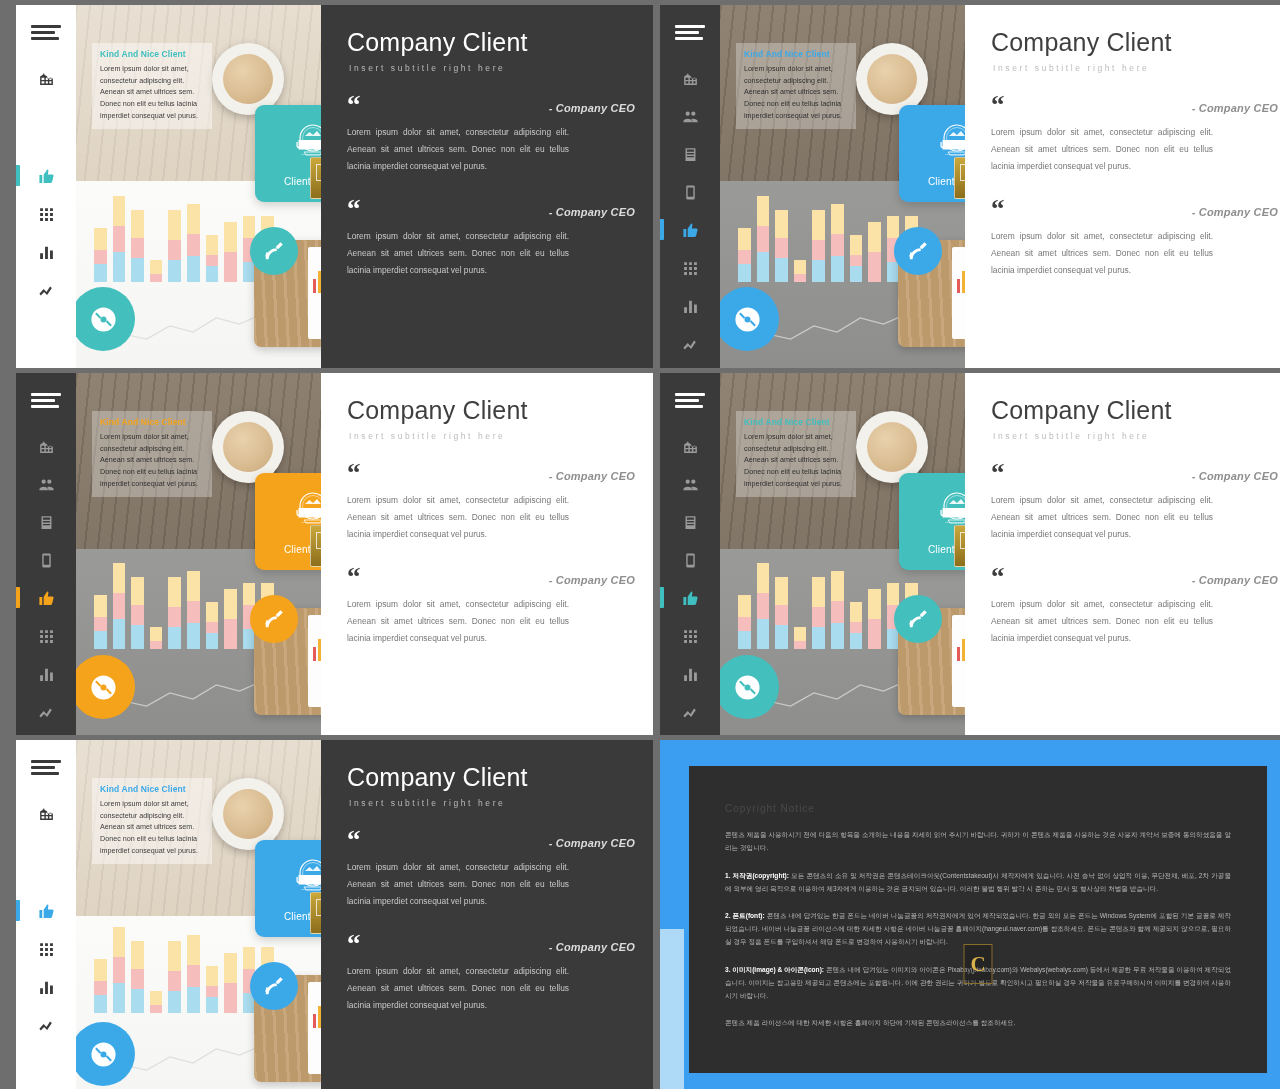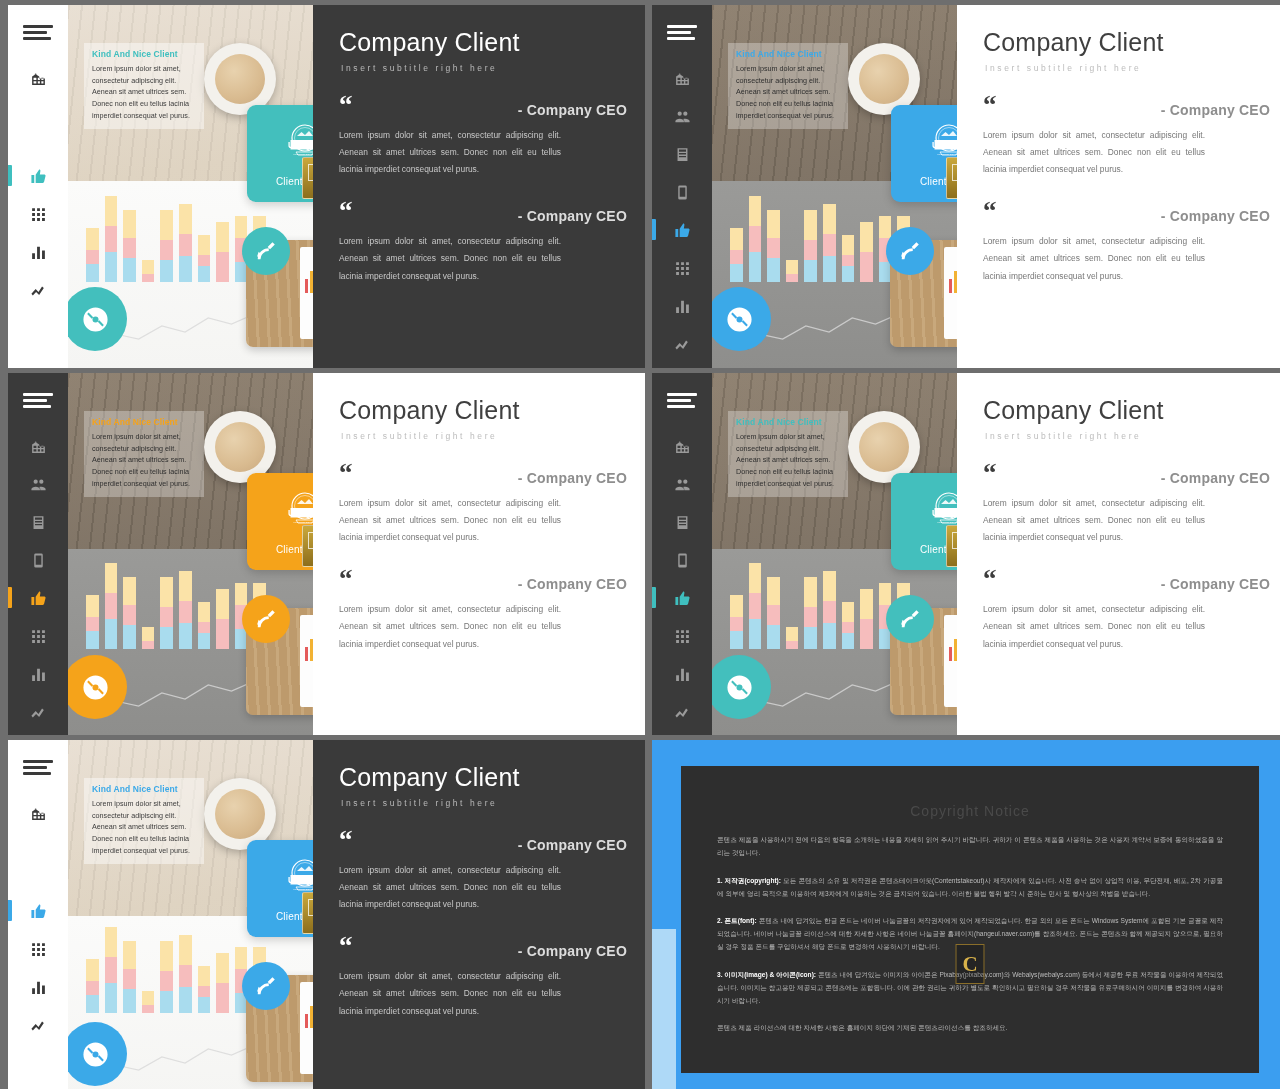--- a/index.html
+++ b/index.html
@@ -9,21 +9,21 @@
     font-family:"Liberation Sans", sans-serif;
     overflow:hidden;
   }
   .grid{
     width:1280px;height:1089px;
     display:grid;
     grid-template-columns:637px 636px;
     grid-template-rows:363px 362px 359px;
     column-gap:7px;row-gap:5px;
     box-sizing:border-box;
-    padding:5px 0 0 8px;
+    padding:5px 0 0 16px;
   }
   
   .slide{position:relative;overflow:hidden;display:flex;}
   .slide.light{background:#ffffff;}
   .slide.dark{background:#3a3a3a;}
 
   
   .sidebar{
     width:60px;flex:0 0 60px;position:relative;z-index:6;
     display:flex;flex-direction:column;align-items:center;
@@ -169,39 +169,39 @@
   .slide.dark .csub{color:#b9b9b9;}
   .slide.light .ctitle{color:#3f3f3f;}
   .slide.light .csub{color:#bcbcbc;}
 
   .quote{margin-top:23px;padding-right:18px;}
   .quote.second{margin-top:24px;}
   .qhead{display:flex;align-items:flex-start;justify-content:space-between;}
   .qmark{font-size:27px;line-height:.72;font-family:"Liberation Serif",serif;font-weight:bold;}
   .slide.dark .qmark{color:#ffffff;}
   .slide.light .qmark{color:#3d3d3d;}
-  .qauthor{font-size:14px;font-weight:bold;letter-spacing:.2px;margin-top:6px;}
+  .qauthor{font-size:11px;font-style:italic;font-weight:bold;letter-spacing:.2px;margin-top:6px;}
   .slide.dark .qauthor{color:#dcdcdc;}
   .slide.light .qauthor{color:#8e8e8e;}
   .qbody{font-size:8.4px;line-height:2.05;text-align:justify;margin:9px 0 0 0;width:222px;}
   .slide.dark .qbody{color:#c9c9c9;}
   .slide.light .qbody{color:#777777;}
 
   
   .cr{
     position:relative;background:#3b9ef0;display:flex;align-items:center;justify-content:center;
     overflow:hidden;
   }
   .cr .lightband{position:absolute;left:0;bottom:0;width:24px;height:170px;background:#aed9f7;}
   .crbox{
     position:relative;z-index:3;width:578px;height:307px;background:#2e2e2e;
     box-sizing:border-box;padding:34px 36px 0 36px;overflow:hidden;
   }
   .crtitle{color:#ffffff;font-size:13.5px;font-weight:bold;text-align:center;margin:0;}
-  .crsub{color:#4a4a4a;font-size:14px;text-align:center;margin:3px 0 0 0;letter-spacing:1px;}
+  .crsub{color:#4a4a4a;font-size:10px;margin:3px 0 0 0;letter-spacing:1px;}
   .crpara{color:#bdbdbd;font-size:6.6px;line-height:1.95;margin:15px 0 0 0;text-align:justify;}
   .crpara b{color:#ffffff;}
   .crwm{
     position:absolute;left:50%;top:178px;transform:translateX(-50%);
     width:27px;height:38px;border:1px solid #8a6e2a;color:#d8b24a;
     display:flex;align-items:center;justify-content:center;
     font-size:21px;font-weight:bold;font-family:"Liberation Serif",serif;
     background:rgba(0,0,0,.2);
   }
 </style>

